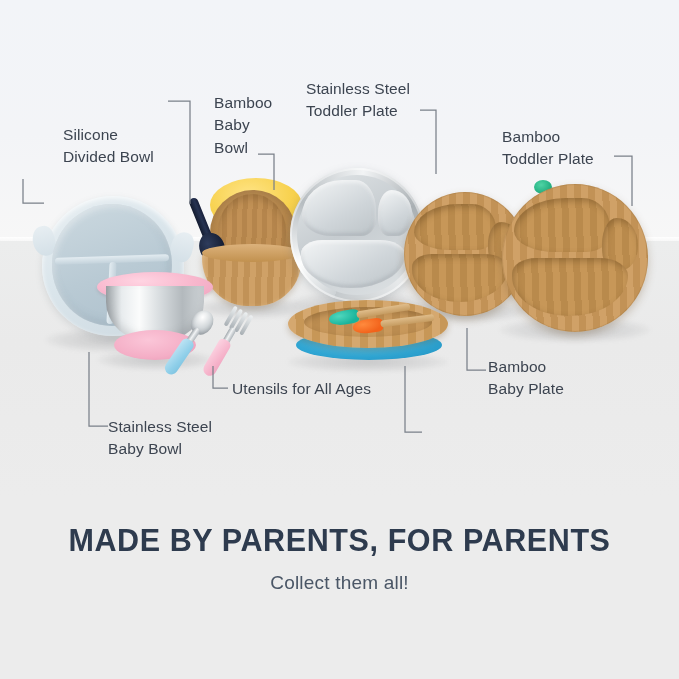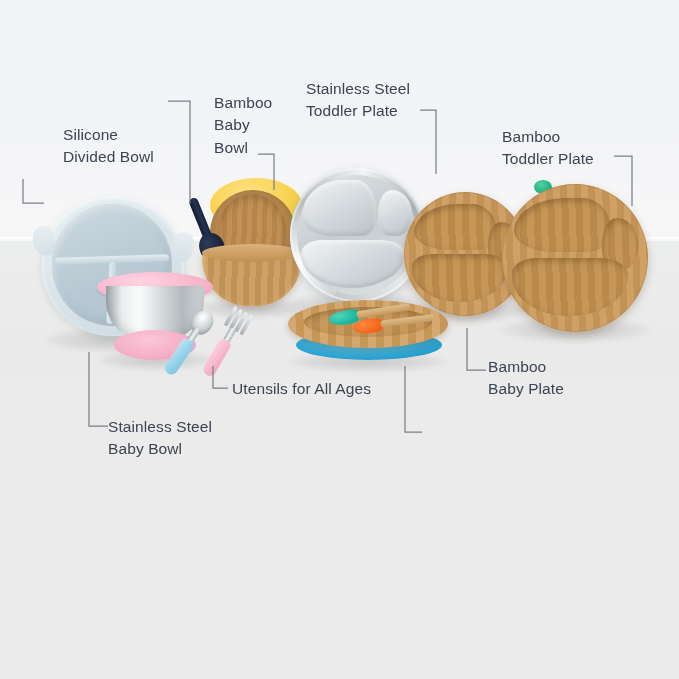--- a/index.html
+++ b/index.html
@@ -484,14 +484,16 @@
   <div class="label" style="left:306px; top:78px;  width:156px;">Stainless Steel
 Toddler Plate</div>
   <div class="label" style="left:502px; top:126px; width:160px;">Bamboo
 Toddler Plate</div>
   <div class="label" style="left:108px; top:416px; width:170px;">Stainless Steel
 Baby Bowl</div>
   <div class="label" style="left:232px; top:378px; width:200px;">Utensils for All Ages</div>
   <div class="label" style="left:488px; top:356px; width:140px;">Bamboo
 Baby Plate</div>
 
+  <div class="headline">MADE BY PARENTS, FOR PARENTS</div>
+  <div class="subline">Collect them all!</div>
 
 </div>
 
 </body></html>

